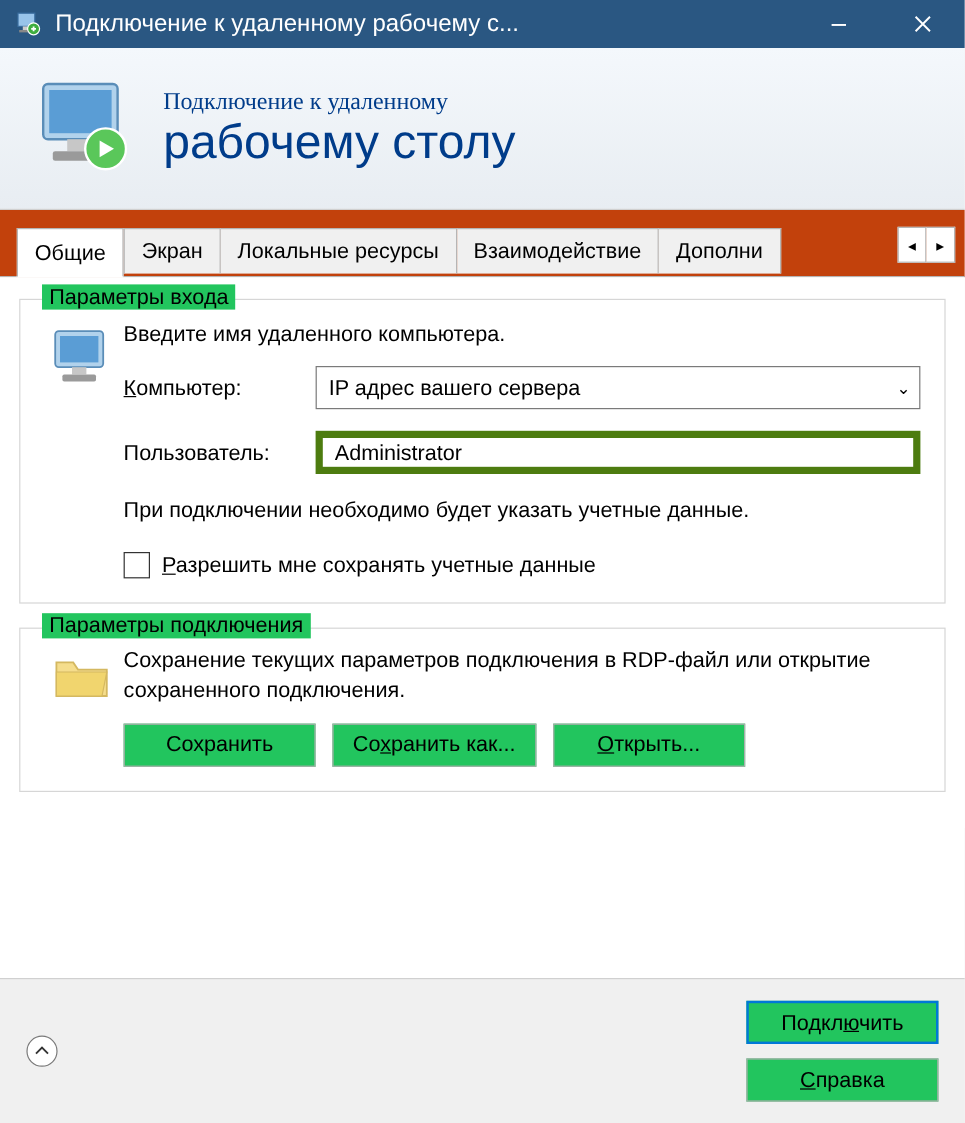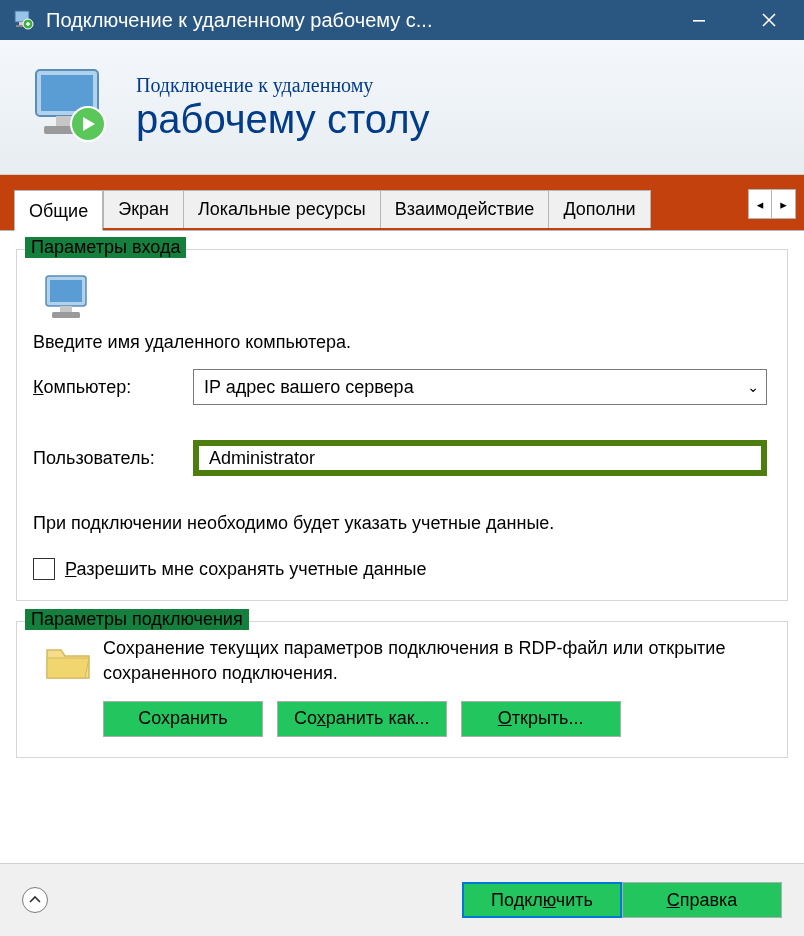--- a/index.html
+++ b/index.html
@@ -139,49 +139,48 @@
     }
     .fieldset {
       border: 1px solid #d6d6d6;
       margin-bottom: 20px;
       padding: 14px 20px 20px 16px;
       position: relative;
     }
     .fieldset-legend {
       position: absolute;
       top: -13px;
-      left: 8px;
-      background: #15803d;
+      left: 18px;
+      background: #22c55e;
       padding: 0 6px;
       font-size: 18px;
     }
     .login-row {
       display: flex;
-      flex-direction: column;
     }
     .login-icon {
       width: 70px;
       flex-shrink: 0;
       padding-top: 8px;
       display: flex;
       justify-content: center;
       align-items: flex-start;
     }
     .login-content {
       flex: 1;
     }
     .instruction {
       font-size: 18px;
       margin-bottom: 16px;
       margin-top: 4px;
     }
     .form-row {
       display: flex;
       align-items: center;
-      margin-bottom: 35px;
+      margin-bottom: 18px;
       justify-content: space-between;
     }
     .form-label {
       width: 160px;
       font-size: 18px;
     }
     .form-label .u { text-decoration: underline; }
     .form-input {
       flex: 1;
       height: 36px;
@@ -286,20 +285,22 @@
       cursor: pointer;
       background: #fff;
     }
     .hide-label {
       font-size: 18px;
       cursor: pointer;
     }
     .bottom-buttons {
       margin-left: auto;
       display: flex;
+      gap: 12px;
+      flex-direction: column;
     }
     .btn.primary {
       border: 2px solid #0078d7;
     }
     .u { text-decoration: underline; }
   </style>
 </head>
 <body>
 
 <div class="window">

